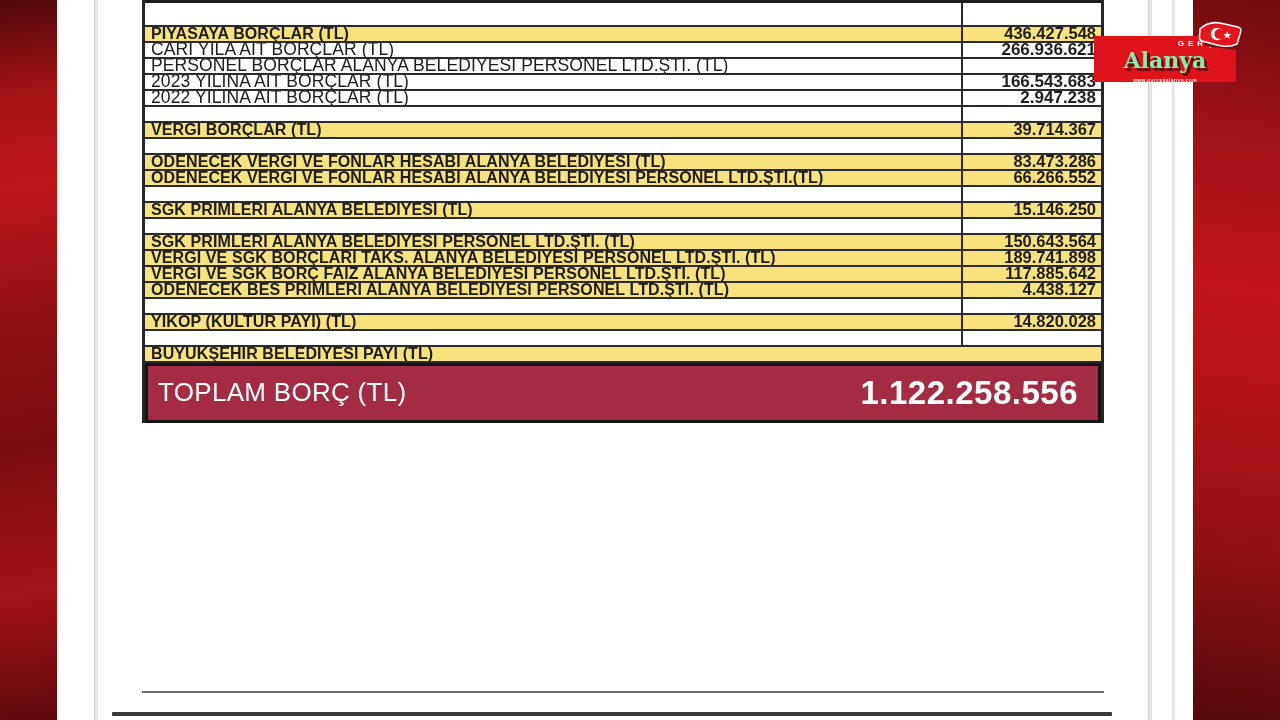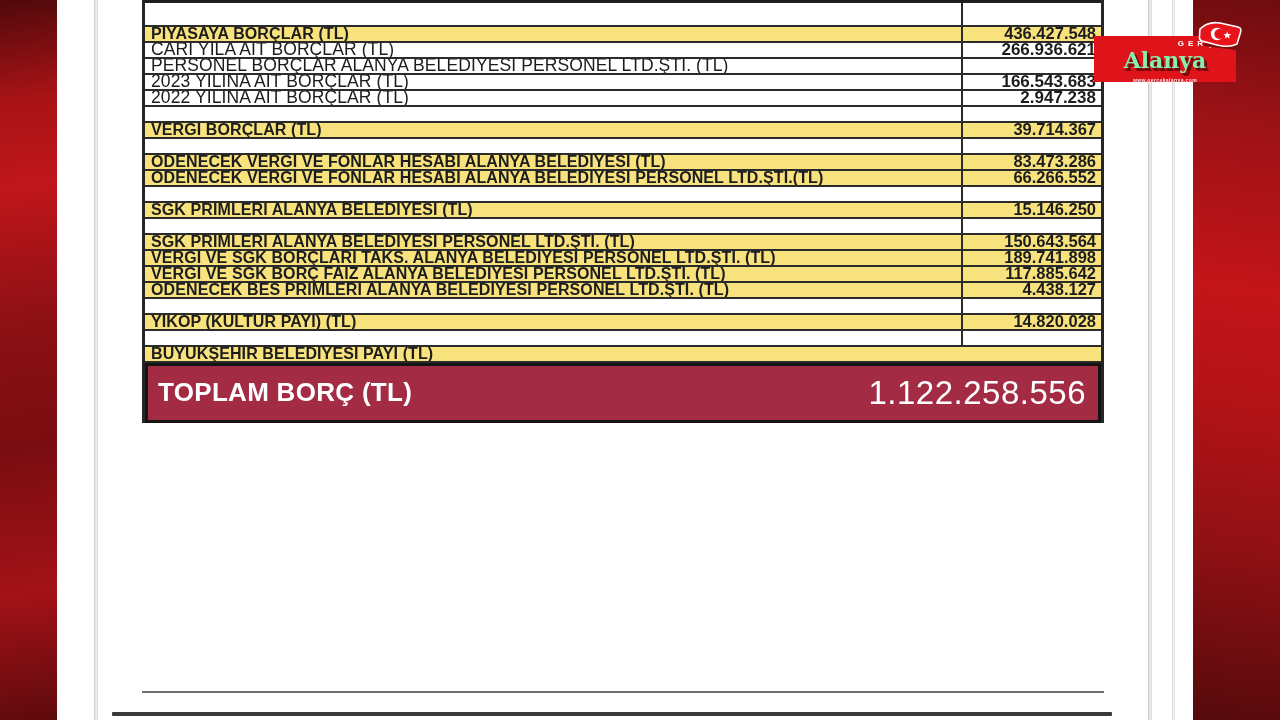--- a/index.html
+++ b/index.html
@@ -44,22 +44,22 @@
   .r-yellow{background:#f8e27d;}
   .r-yellow .cell{background:#f8e27d;}
   .r-white .lbl{font-size:17.5px;font-weight:400;}
   .r-white .val{font-weight:700;font-size:17px;}
   .r-empty .lbl,.r-empty .val{font-weight:400;}
   
   .total-row{
     display:flex;align-items:center;height:60px;box-sizing:border-box;
     background:#a42b44;border:3px solid #141414;border-top-width:3px;
   }
-  .total-label{flex:1;padding-left:10px;color:#ffffff;font-weight:700;font-size:26px;letter-spacing:.3px;}
-  .total-value{color:#ffffff;font-weight:400;font-size:33px;padding-right:12px;letter-spacing:.5px;text-align:right;}
+  .total-label{flex:1;padding-left:10px;color:#ffffff;font-weight:400;font-size:26px;letter-spacing:.3px;}
+  .total-value{color:#ffffff;font-weight:700;font-size:33px;padding-right:20px;letter-spacing:.5px;text-align:right;}
 
   
   .bottom-shadow{position:absolute;left:142px;top:691px;width:962px;height:2px;background:#6e6e6e;}
   .next-edge{position:absolute;left:112px;top:712px;width:1000px;height:4px;background:#3a3a3a;border-radius:1px;}
 
   
   .logo{
     position:absolute;left:1094px;top:36px;width:142px;height:46px;
     background:#df141b;z-index:20;
   }

